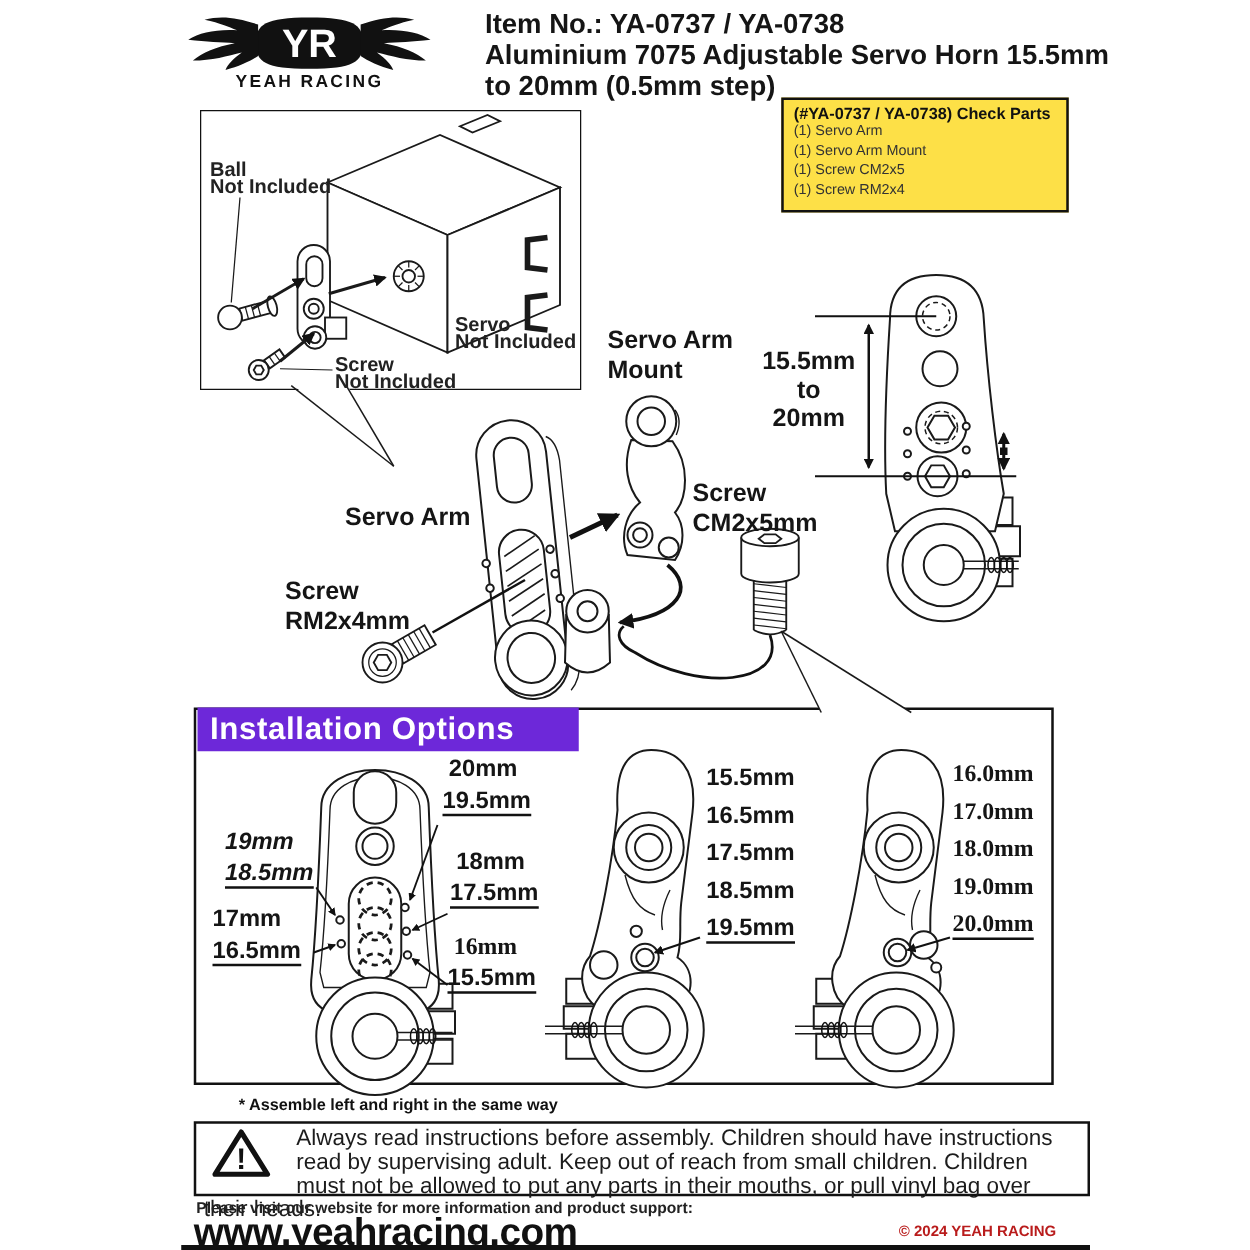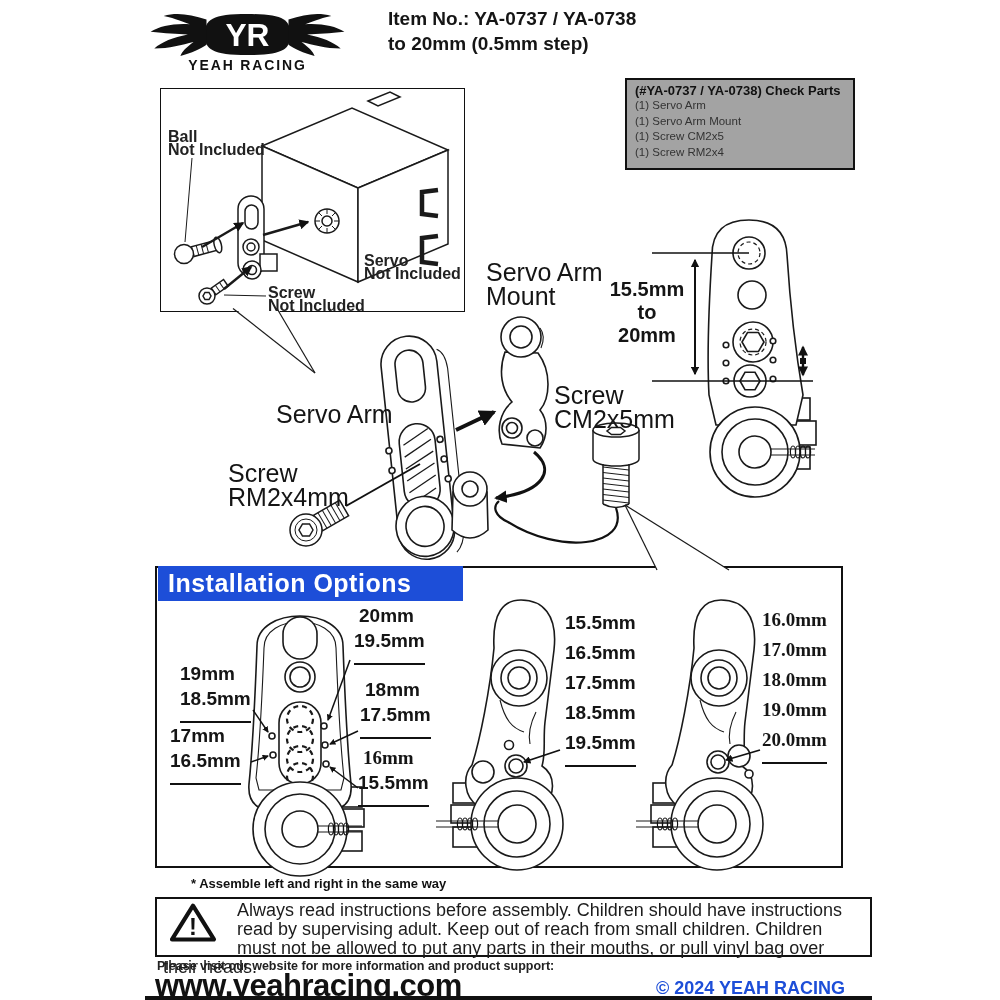--- a/index.html
+++ b/index.html
@@ -1,48 +1,48 @@
 <!DOCTYPE html>
 <html><head>
 <meta charset="utf-8">
 <style>
   html,body{margin:0;padding:0;background:#fff;}
   .page{position:relative;width:1000px;height:1000px;background:#fff;overflow:hidden;
         font-family:"Liberation Sans","DejaVu Sans",sans-serif;color:#111;}
   .abs{position:absolute;}
   
-  .title-line{font-size:19px;font-weight:bold;line-height:25px;color:#151515;}
+  .title-line{font-size:22px;font-weight:bold;line-height:25px;color:#151515;}
   
   .check-box{left:625px;top:78px;width:230px;height:92px;border:2px solid #111;
-             box-sizing:border-box;padding:3px 8px;background:#a3a3a3;}
+             box-sizing:border-box;padding:3px 8px;background:#fde047;}
   .check-title{font-size:13px;font-weight:bold;line-height:15px;color:#111;}
   .check-item{font-size:11.5px;line-height:15.5px;color:#333;}
   
   .inset-box{left:160px;top:88px;width:303px;height:222px;border:1.5px solid #111;background:#fff;}
   .small-lbl{font-size:16px;font-weight:600;line-height:13px;color:#222;}
-  .asm-lbl{font-size:25px;font-weight:normal;line-height:24px;color:#151515;}
+  .asm-lbl{font-size:20px;font-weight:bold;line-height:24px;color:#151515;}
   .dim-lbl{font-size:20px;font-weight:bold;line-height:23px;text-align:center;color:#151515;}
   
   .install-box{left:155px;top:566px;width:688px;height:302px;border:2px solid #111;
                box-sizing:border-box;background:#fff;}
-  .install-bar{left:158px;top:566px;width:305px;height:35px;background:#1d4ed8;}
+  .install-bar{left:158px;top:566px;width:305px;height:35px;background:#6d28d9;}
   .install-bar span{color:#fff;font-size:25px;font-weight:bold;line-height:35px;padding-left:10px;letter-spacing:.5px;}
   .meas{font-size:19px;font-weight:bold;line-height:25px;color:#151515;white-space:nowrap;}
-  .meas .u, .u{border-bottom:2.5px solid #111;padding-bottom:12px;display:inline-block;line-height:21px;}
+  .meas .u, .u{border-bottom:2.5px solid #111;padding-bottom:0px;display:inline-block;line-height:21px;}
   .mlist div{margin-bottom:5px;}
   .note{font-size:13px;font-weight:bold;color:#111;margin-left:34px;}
   
   .warn-box{left:155px;top:897px;width:717px;height:60px;border:2px solid #111;
             box-sizing:border-box;background:#fff;padding:2px 8px 0 6px;}
   .warn-ico{float:left;width:48px;height:42px;margin:1px 20px 0 6px;}
   .warn-text{font-size:18px;line-height:19px;color:#1c1c1c;}
   
   .foot-support{font-size:12.5px;font-weight:600;color:#222;}
   .foot-site{font-size:31px;font-weight:bold;letter-spacing:-0.5px;color:#111;}
-  .foot-copy{font-size:18px;font-weight:600;color:#1d4ed8;}
+  .foot-copy{font-size:12px;font-weight:600;color:#b91c1c;}
   .artlayer{left:0;top:0;pointer-events:none;z-index:5;}
   .txt{z-index:8;}
   svg{display:block;}
 </style>
 </head>
 <body>
 
 <div class="page">
 
   <div class="abs inset-box"></div>
@@ -339,20 +339,21 @@
     <g fill="#111">
       <path d="M66,14 C48,8 34,6 20,10 C34,13 40,16 48,19 C30,18 16,21 6,27 C22,29 34,29 46,30 C30,33 18,38 10,45 C26,45 40,41 52,38 C44,44 40,48 38,53 C50,50 60,45 66,41 Z"></path>
       <path d="M66,14 C48,8 34,6 20,10 C34,13 40,16 48,19 C30,18 16,21 6,27 C22,29 34,29 46,30 C30,33 18,38 10,45 C26,45 40,41 52,38 C44,44 40,48 38,53 C50,50 60,45 66,41 Z" transform="matrix(-1,0,0,1,220,0)"></path>
     </g>
     <text x="110" y="42" text-anchor="middle" font-size="34" font-weight="bold" fill="#fff">YR</text>
     <text x="110" y="68" text-anchor="middle" font-size="15" font-weight="bold" letter-spacing="2" fill="#111">YEAH RACING</text>
   </svg>
 
   <div class="abs txt" style="left:388px;top:6px;">
     <div class="title-line">Item No.: YA-0737 / YA-0738</div>
+    <div class="title-line">Aluminium 7075 Adjustable Servo Horn 15.5mm</div>
     <div class="title-line">to 20mm (0.5mm step)</div>
   </div>
 
   <div class="abs txt small-lbl" style="left:168px;top:130px;">
     <div>Ball</div>
       <div>Not Included</div>
   </div>
   <div class="abs txt small-lbl" style="left:268px;top:286px;">
     <div>Screw</div>
       <div>Not Included</div>
@@ -374,21 +375,21 @@
   <div class="abs txt asm-lbl" style="left:554px;top:383px;">
     <div>Screw</div>
       <div>CM2x5mm</div>
   </div>
   <div class="abs txt dim-lbl" style="left:604px;top:278px;width:86px;">
     <div>15.5mm</div>
     <div>to</div>
     <div>20mm</div>
   </div>
 
-  <div class="abs txt meas" style="left:180px;top:661px;">
+  <div class="abs txt meas" style="left:180px;top:661px;font-style:italic;">
     <div>19mm</div>
     <div><span class="u">18.5mm</span></div>
   </div>
   <div class="abs txt meas" style="left:170px;top:723px;">
     <div>17mm</div>
     <div><span class="u">16.5mm</span></div>
   </div>
   <div class="abs txt meas" style="left:354px;top:603px;">
     <div style="padding-left:5px;">20mm</div>
     <div><span class="u">19.5mm</span></div>

